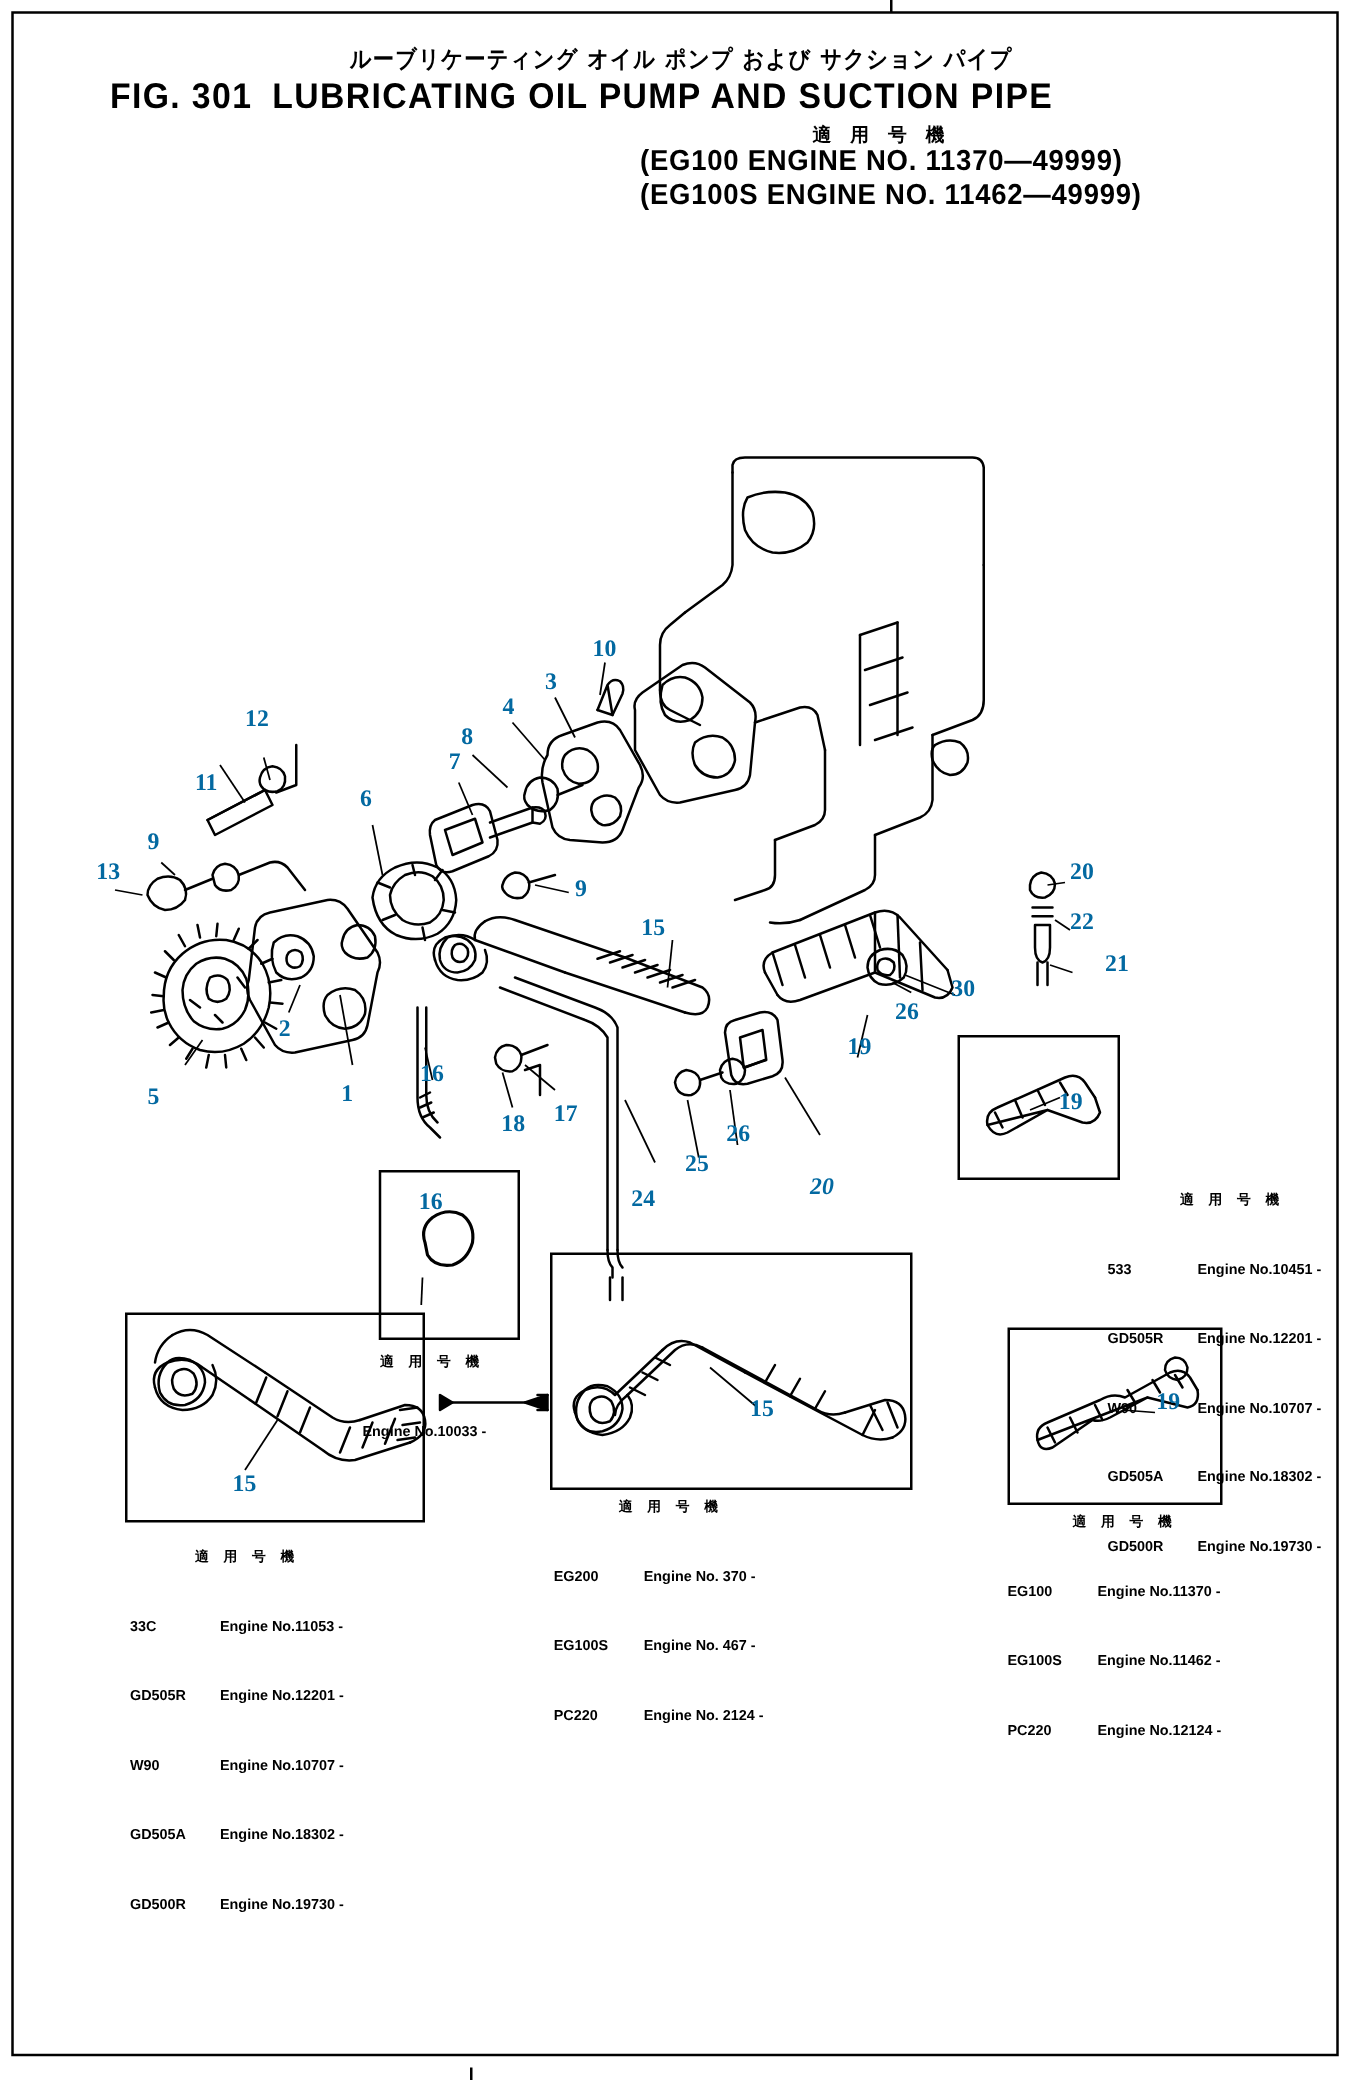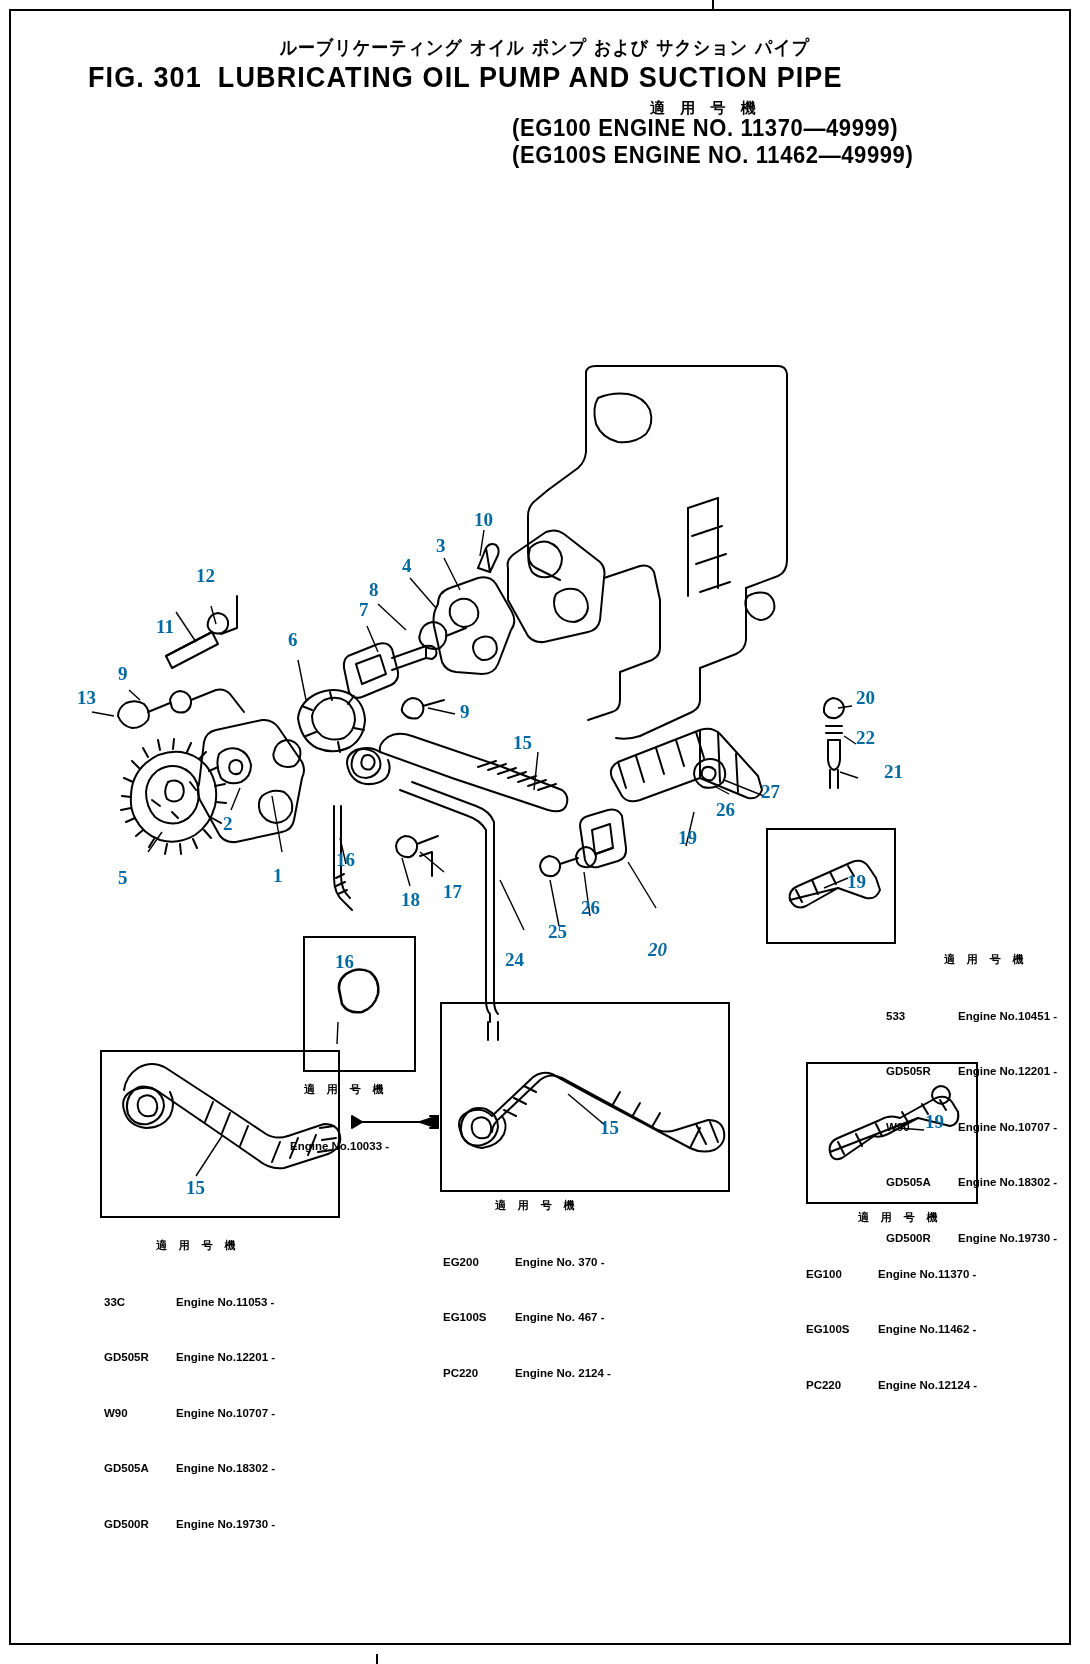--- a/index.html
+++ b/index.html
@@ -405,21 +405,21 @@
   <div class="cnum" style="left:513px;top:733px;">15</div>
   <div class="cnum" style="left:336px;top:850px;">16</div>
   <div class="cnum" style="left:443px;top:862px;margin-top:20px;">17</div>
   <div class="cnum" style="left:401px;top:890px;">18</div>
   <div class="cnum" style="left:505px;top:950px;">24</div>
   <div class="cnum" style="left:548px;top:922px;">25</div>
   <div class="cnum" style="left:581px;top:898px;">26</div>
   <div class="cnum" style="left:648px;top:940px;font-style:italic;">20</div>
   <div class="cnum" style="left:678px;top:828px;">19</div>
   <div class="cnum" style="left:716px;top:800px;">26</div>
-  <div class="cnum" style="left:761px;top:782px;">27</div>
+  <div class="cnum" style="left:761px;top:782px;">30</div>
   <div class="cnum" style="left:856px;top:688px;">20</div>
   <div class="cnum" style="left:856px;top:728px;">22</div>
   <div class="cnum" style="left:884px;top:762px;">21</div>
   <div class="cnum" style="left:847px;top:872px;">19</div>
   <div class="cnum" style="left:925px;top:1112px;">19</div>
   <div class="cnum" style="left:600px;top:1118px;">15</div>
   <div class="cnum" style="left:186px;top:1178px;">15</div>
 
   <div class="inset" style="left:303px;top:936px;width:113px;height:136px;"></div>
   <div class="cnum" style="left:335px;top:952px;">16</div>

